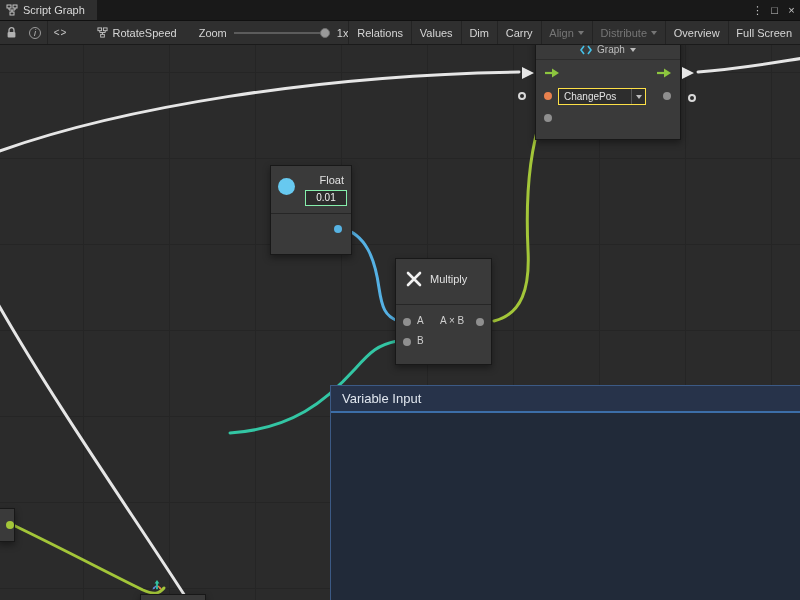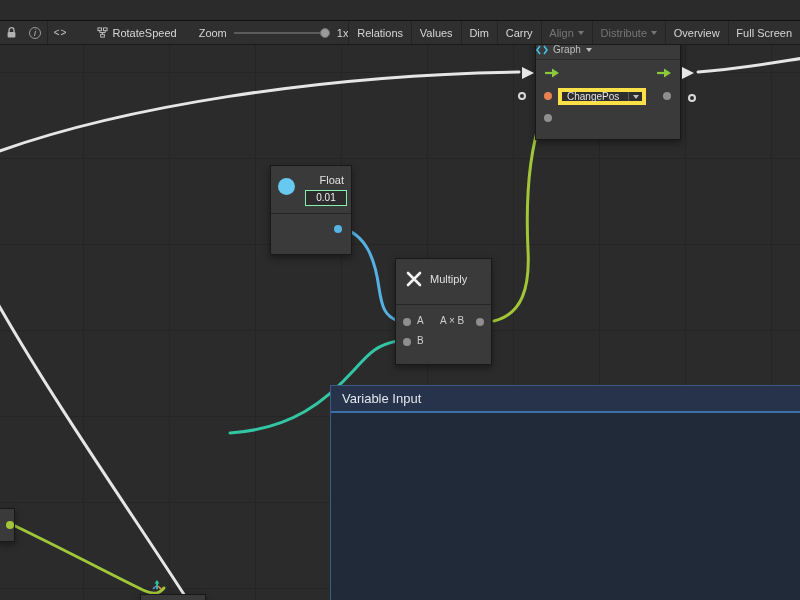--- a/index.html
+++ b/index.html
@@ -42,23 +42,23 @@
   
   .node{position:absolute;background:#3a3a3a;border:1px solid #181818;
         box-shadow:0 3px 7px rgba(0,0,0,.4);z-index:2;}
   .dot{position:absolute;width:8px;height:8px;border-radius:50%;background:#8f8f8f;}
   .dot.blue{background:#57b3e3;}
   .dot.orange{background:#e8814e;}
   .ring{position:absolute;width:8px;height:8px;border-radius:50%;border:2px solid #d9d9d9;}
   .tri{position:absolute;width:0;height:0;border-top:6px solid transparent;
        border-bottom:6px solid transparent;border-left:12px solid #e6e6e6;}
   .gn-header{position:absolute;top:0;left:0;right:0;height:20px;display:flex;align-items:center;
-             gap:5px;font-size:10px;color:#bdbdbd;border-bottom:1px solid #2c2c2c;}
+             justify-content:center;gap:5px;font-size:10px;color:#bdbdbd;border-bottom:1px solid #2c2c2c;}
   .flow-arrow{position:absolute;}
-  .dropdown{position:absolute;height:17px;background:#2d2d2d;border:4px solid #fde047;
+  .dropdown{position:absolute;height:17px;background:#2d2d2d;border:1px solid #fde047;
             display:flex;align-items:center;font-size:10px;color:#e3e3e3;}
   .dropdown .dd-label{flex:1;padding:0 5px;white-space:nowrap;overflow:hidden;}
   .dd-caret-box{width:14px;align-self:stretch;border-left:1px solid #585858;display:flex;
                 align-items:center;justify-content:center;color:#bdbdbd;}
   .node-title{position:absolute;font-size:11px;color:#e0e0e0;white-space:nowrap;}
   .node-sub{position:absolute;font-size:9px;color:#aaaaaa;white-space:nowrap;}
   .port-label{position:absolute;font-size:10px;color:#cfcfcf;white-space:nowrap;}
   .field{position:absolute;background:#2c2c2c;border:1px solid #86efac;color:#f0f0f0;
          font-size:10px;text-align:center;line-height:14px;}
   .strip-divider{position:absolute;left:0;right:0;border-top:1px solid #262626;}
@@ -68,20 +68,35 @@
           border:1px solid #3c5a85;border-right:none;border-bottom:none;
           background:rgba(33,42,58,0.95);}
   .vpanel-header{height:27px;background:#27334a;border-bottom:2px solid #3c6ea8;
                  display:flex;align-items:center;padding-left:11px;font-size:13px;color:#e0e6ee;}
 </style>
 </head>
 <body>
 
 <div class="window">
 
+  <div class="titlebar">
+    <div class="tab">
+      <svg width="12" height="12" viewBox="0 0 12 12" fill="none" stroke="#c4c4c4" stroke-width="1">
+        <rect x="1" y="1" width="4" height="3"></rect>
+          <rect x="7" y="1" width="4" height="3"></rect>
+        <rect x="4" y="8" width="4" height="3"></rect>
+          <path d="M3 4 V6 H9 V4 M6 6 V8"></path>
+      </svg>
+      <span>Script Graph</span>
+    </div>
+    <div class="tb-spacer"></div>
+    <span class="tb-ico">⋮</span>
+    <span class="tb-ico">□</span>
+    <span class="tb-ico">×</span>
+  </div>
 
   <div class="toolbar">
     <span class="ico-pad">
       <svg width="11" height="12" viewBox="0 0 11 12">
         <path d="M3 5 V3.2 A2.3 2.3 0 0 1 8 3.2 V5" stroke="#b2b2b2" fill="none" stroke-width="1.3"></path>
         <rect x="1.6" y="5" width="7.8" height="5.4" rx="1" fill="#b2b2b2"></rect>
       </svg>
     </span>
     <span class="ico-pad">
       <span class="info-circle">i</span>

